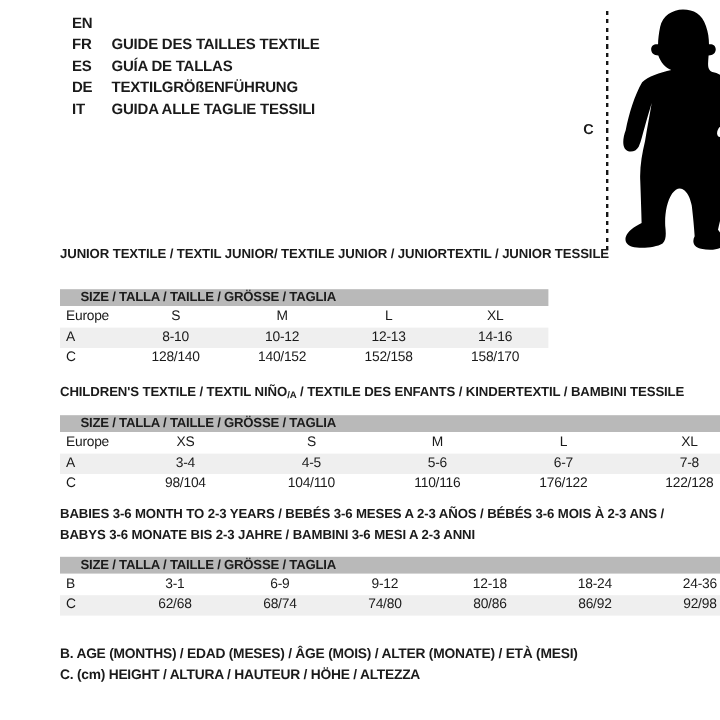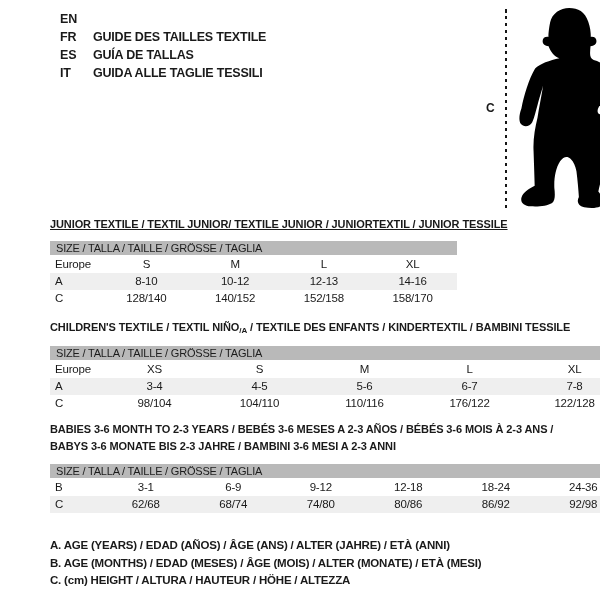--- a/index.html
+++ b/index.html
@@ -19,21 +19,21 @@
   .measure-line{
     position:absolute;left:23px;top:9px;width:2px;height:199px;
     background:repeating-linear-gradient(to bottom,#161616 0px,#161616 3.5px,transparent 3.5px,transparent 7px);
   }
   .measure-label{position:absolute;left:4px;top:101px;font-size:12px;font-weight:600;}
   .baby-svg{position:absolute;left:33px;top:6px;}
   
   .tbl-title{position:absolute;left:18px;font-size:11px;font-weight:700;letter-spacing:-0.1px;white-space:nowrap;}
   .tbl-title .sub{font-size:8px;vertical-align:-2px;}
   .tbl{position:absolute;left:18px;}
-  .tbl-bar{height:14px;line-height:14px;background:#b9b9b9;font-size:11px;font-weight:400;padding-left:6px;color:#1c1c1c;}
+  .tbl-bar{height:14px;line-height:14px;background:#b9b9b9;font-size:11px;font-weight:700;padding-left:17px;color:#1c1c1c;}
   .trow{display:flex;height:17px;line-height:17px;font-size:11.5px;justify-content:space-between;}
   .trow.first{height:18px;line-height:18px;}
   .trow.shaded{background:#efefef;}
   .trow .lbl{width:52px;padding-left:5px;box-sizing:border-box;text-align:left;}
   .trow .cell{flex:1;text-align:center;}
   
   .notes{position:absolute;left:18px;top:537px;}
   .note-line{height:17.5px;line-height:17.5px;font-size:11.5px;font-weight:700;white-space:nowrap;}
 </style>
 </head>
@@ -45,20 +45,24 @@
     <div class="lang-row">
       <span class="lang-code">EN</span>
     </div>
     <div class="lang-row">
       <span class="lang-code">FR</span>
       <span class="lang-label">GUIDE DES TAILLES TEXTILE</span>
     </div>
     <div class="lang-row">
       <span class="lang-code">ES</span>
       <span class="lang-label">GUÍA DE TALLAS</span>
+    </div>
+    <div class="lang-row">
+      <span class="lang-code">DE</span>
+      <span class="lang-label">TEXTILGRÖßENFÜHRUNG</span>
     </div>
     <div class="lang-row">
       <span class="lang-code">IT</span>
       <span class="lang-label">GUIDA ALLE TAGLIE TESSILI</span>
     </div>
   </div>
 
   <div class="figure-area">
     <span class="measure-label">C</span>
     <div class="measure-line"></div>
@@ -99,21 +103,21 @@
         C73.7 32.4 71.5 30.8 68.6 31.2
         C68.6 26.5 68 21 66.3 15.8
         C63.2 5.8 57.2 2 49 2 Z"></path>
       <path fill="#fff" d="M84.6 95.2
         C81 96 76.8 99 75.2 103.4
         C73.8 107.4 75.6 110.4 78.8 109
         C82 107.6 83.8 102.8 84.6 98 Z"></path>
     </svg>
   </div>
 
-  <div class="tbl-title" style="top:218px;text-decoration:underline;">JUNIOR TEXTILE / TEXTIL JUNIOR/ TEXTILE JUNIOR / JUNIORTEXTIL / JUNIOR TESSILE</div>
+  <div class="tbl-title" style="top:206px;">JUNIOR TEXTILE / TEXTIL JUNIOR/ TEXTILE JUNIOR / JUNIORTEXTIL / JUNIOR TESSILE</div>
   <div class="tbl" style="top:241px;width:407px;">
     <div class="tbl-bar">SIZE / TALLA / TAILLE / GRÖSSE / TAGLIA</div>
     <div class="trow first">
       <span class="lbl">Europe</span>
       <span class="cell">S</span>
       <span class="cell">M</span>
       <span class="cell">L</span>
       <span class="cell">XL</span>
     </div>
     <div class="trow shaded">
@@ -181,18 +185,17 @@
       <span class="cell">62/68</span>
       <span class="cell">68/74</span>
       <span class="cell">74/80</span>
       <span class="cell">80/86</span>
       <span class="cell">86/92</span>
       <span class="cell">92/98</span>
     </div>
   </div>
 
   <div class="notes">
-    <div class="note-line">A. AGE (YEARS) / EDAD (AÑOS) / ÂGE (ANS) / ALTER (JAHRE) / ETÀ (ANNI)</div>
     <div class="note-line">B. AGE (MONTHS) / EDAD (MESES) / ÂGE (MOIS) / ALTER (MONATE) / ETÀ (MESI)</div>
     <div class="note-line">C. (cm) HEIGHT / ALTURA / HAUTEUR / HÖHE / ALTEZZA</div>
   </div>
 
 </div>
 
 </body></html>

